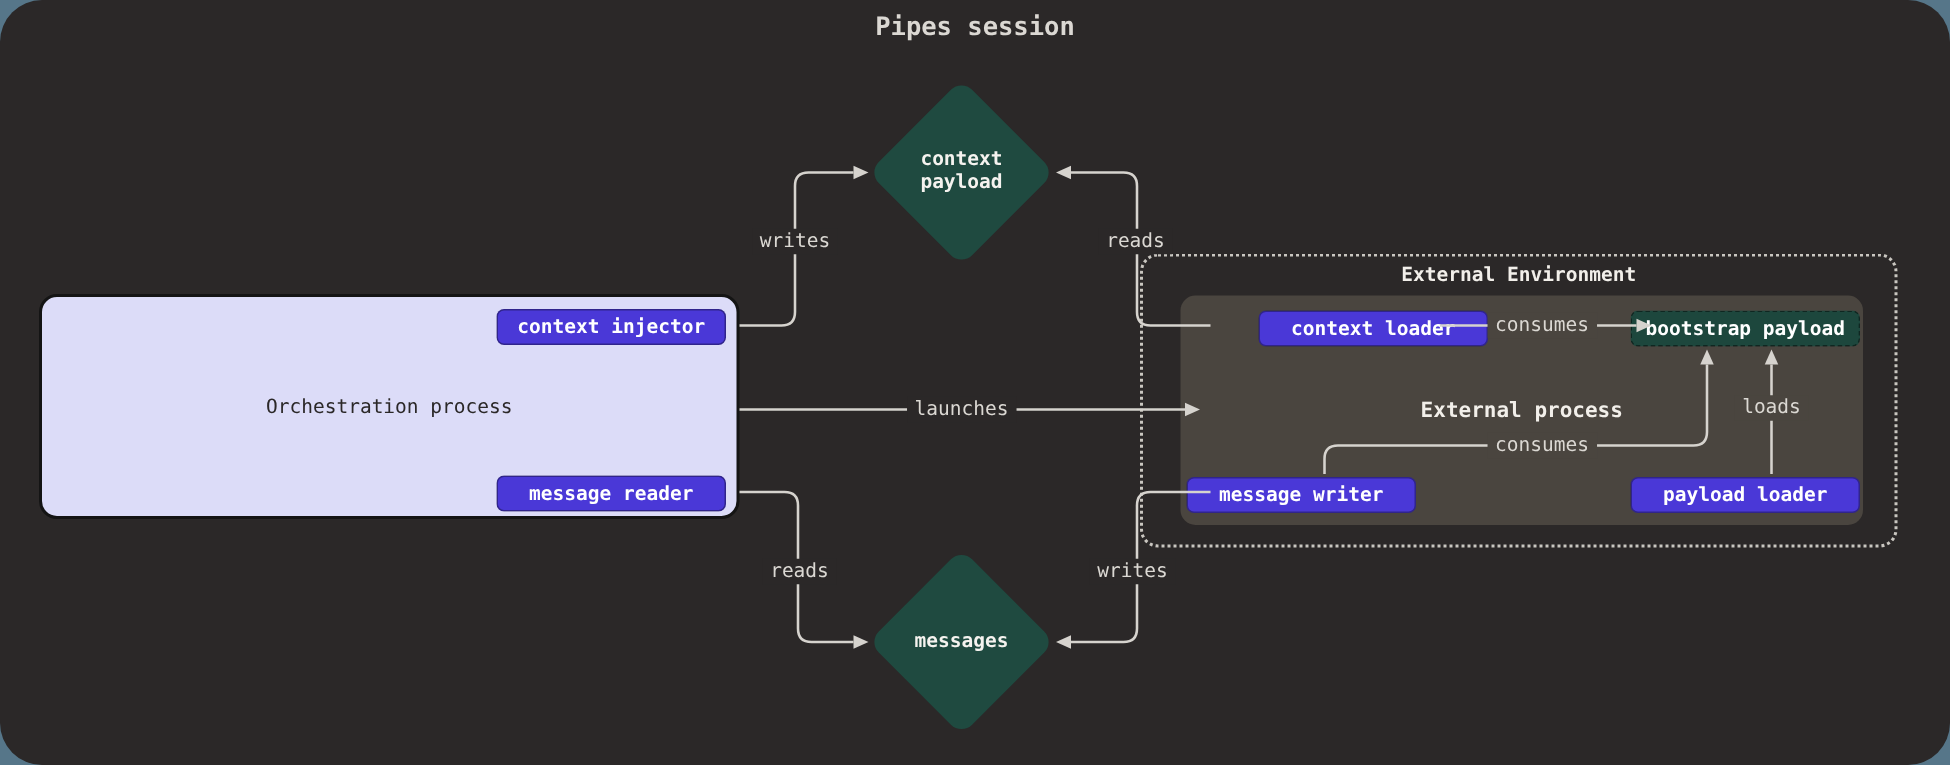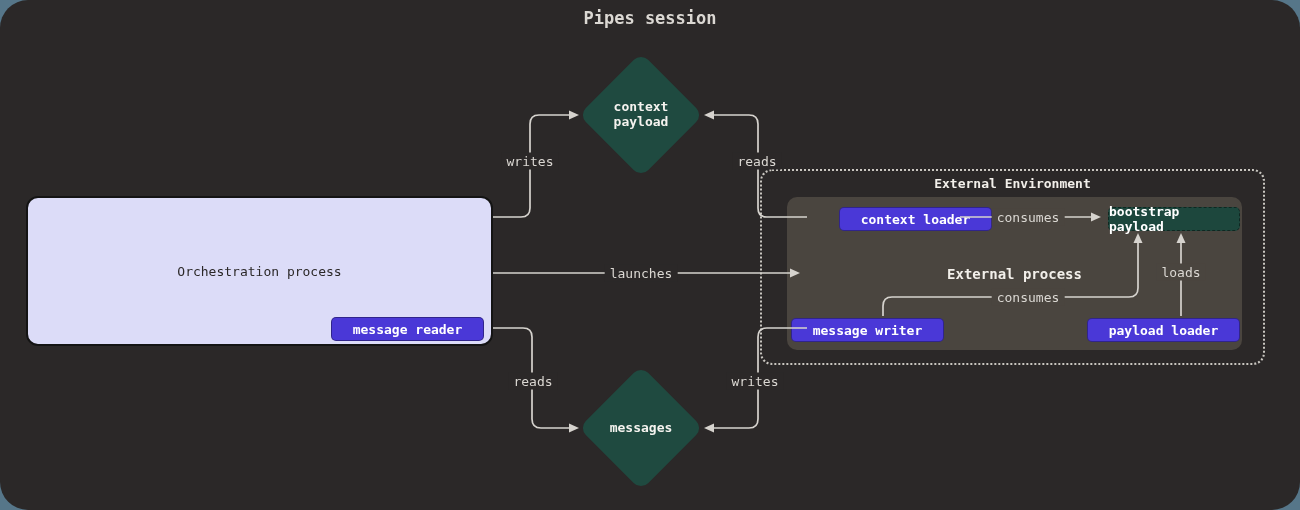--- a/index.html
+++ b/index.html
@@ -118,33 +118,36 @@
     <div class="diamond-label">context
 payload</div>
   </div>
 
   <div class="diamond" style="left:597px;top:384px;">
     <div class="diamond-label">messages</div>
   </div>
 
   <div class="orch-box">
     <div class="orch-label">Orchestration process</div>
+    <div class="btn" style="right:7px;top:8px;width:153px;">
+      <span>context injector</span>
+    </div>
     <div class="btn" style="right:7px;top:119px;width:153px;">
       <span>message reader</span>
     </div>
   </div>
 
   <div class="env-box">
     <div class="env-title">External Environment</div>
     <div class="process-box">
       <div class="process-label">External process</div>
       <div class="btn" style="left:4px;top:10px;width:153px;margin-left:48px;">
         <span>context loader</span>
       </div>
-      <div class="artifact-rect" style="right:2px;top:10px;width:132px;margin-left:12px;">
+      <div class="artifact-rect" style="right:2px;top:10px;width:153px;margin-left:12px;">
         <span>bootstrap payload</span>
       </div>
       <div class="btn" style="left:4px;top:121px;width:153px;">
         <span>message writer</span>
       </div>
       <div class="btn" style="right:2px;top:121px;width:153px;">
         <span>payload loader</span>
       </div>
     </div>
   </div>

